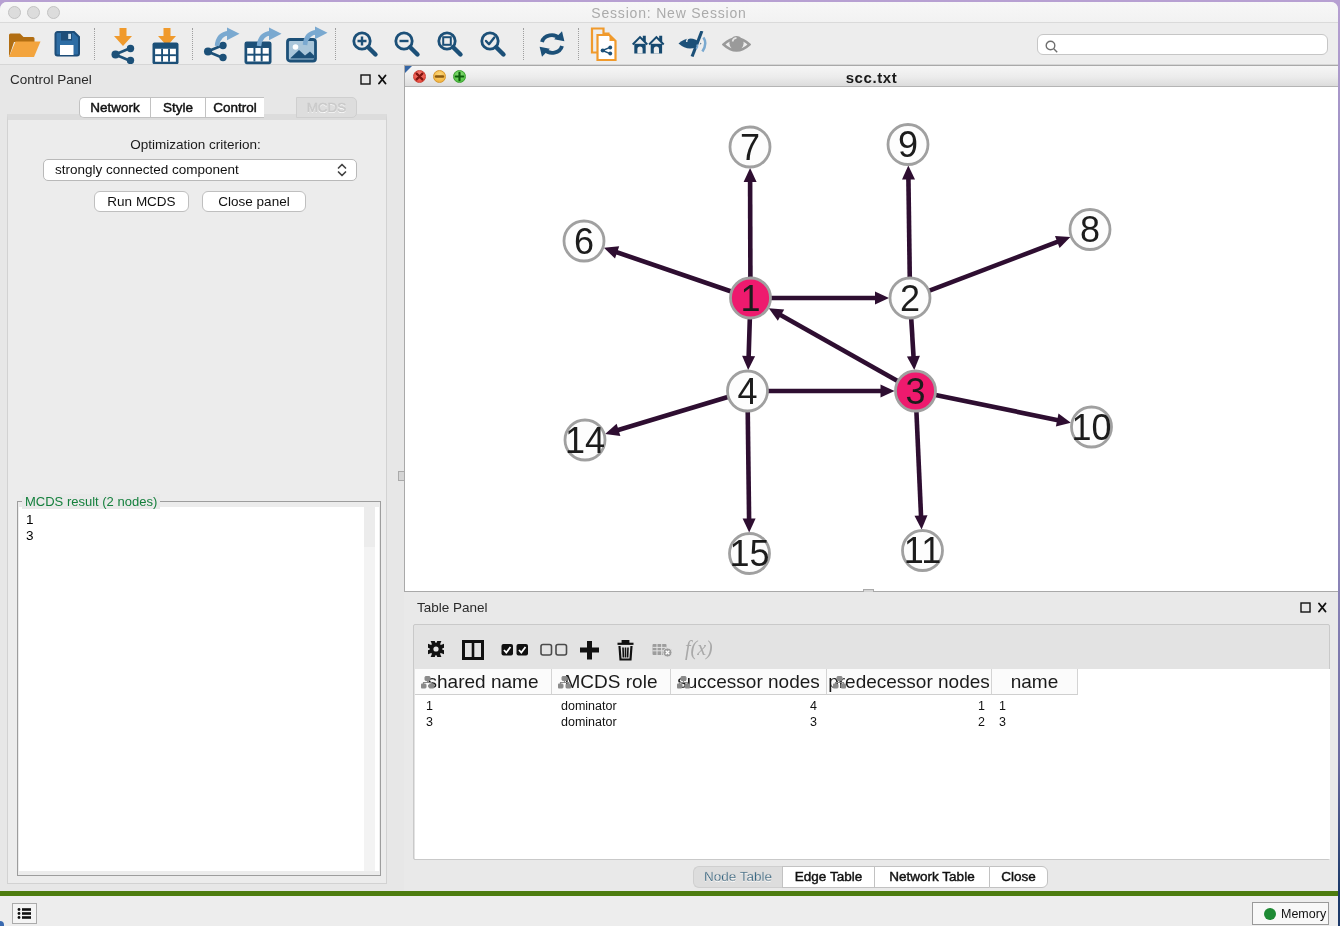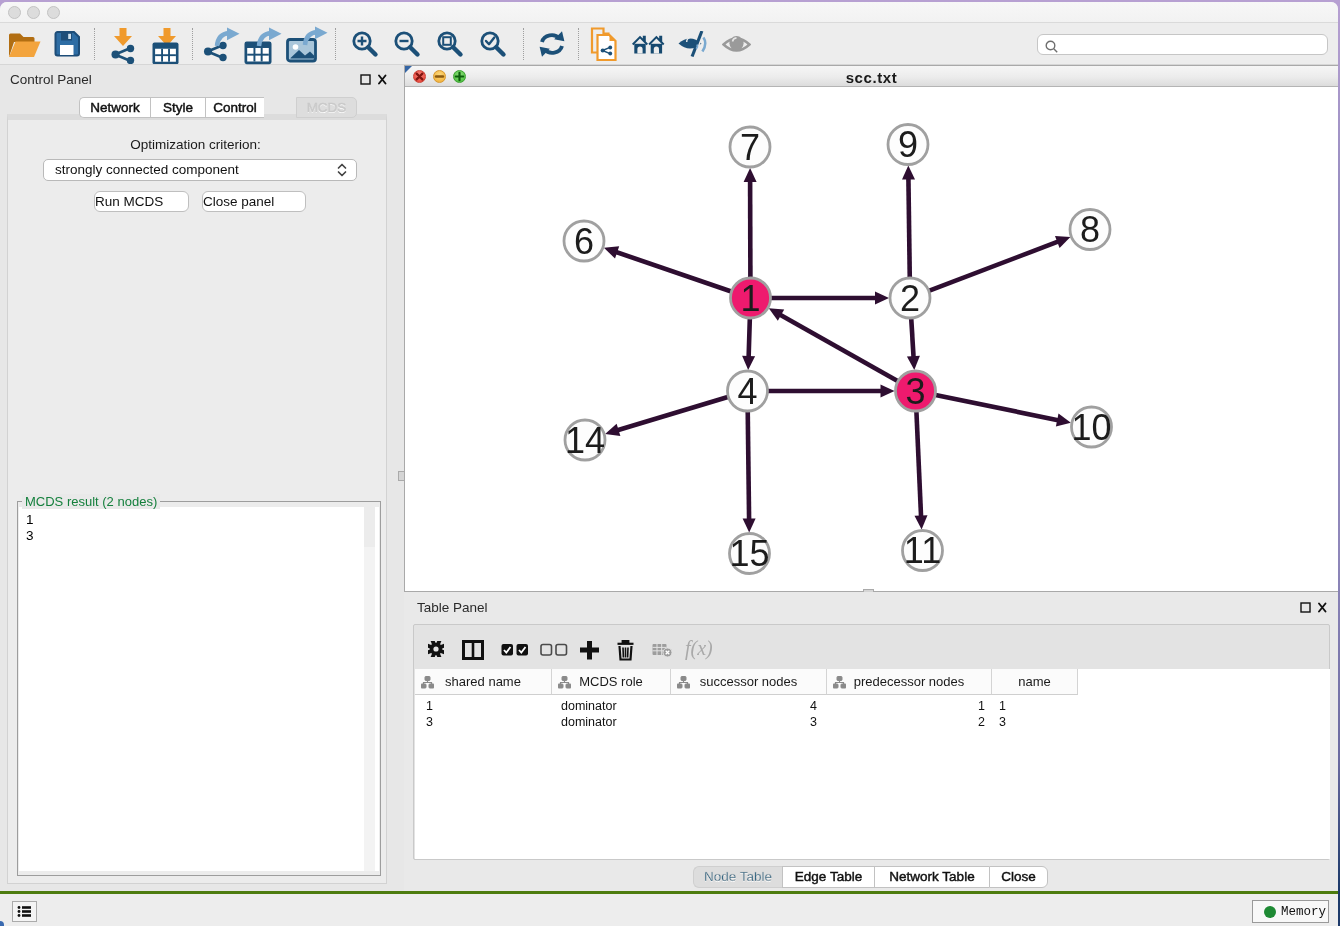--- a/index.html
+++ b/index.html
@@ -35,21 +35,21 @@
   #cp-tabs { position:absolute; left:79px; top:32px; height:21px; display:flex; }
   .cptab { -webkit-text-stroke:0.45px #111; font-size:13.5px; color:#111; background:#fff; border:1px solid #c2c2c2;
     border-right:none; height:21px; text-align:center; line-height:19px; }
   .cptab.first { border-radius:5px 0 0 5px; }
   .cptab.last { border-radius:0 5px 5px 0; border-right:1px solid #c2c2c2;margin-left:32px; }
   .cptab.sel { background:#ddd; color:#c9c9c9; -webkit-text-stroke:0.45px #c9c9c9; text-shadow:0 1px 0 #fff; border-color:#cfcfcf; }
   #opt-label { position:absolute; left:0; top:72px; width:391px; text-align:center; font-size:13.5px; color:#1a1a1a; }
   #dropdown { position:absolute; left:43px; top:94px; width:314px; height:22px; background:#fff;
     border:1px solid #b9b9b9; border-radius:5px; font-size:13.5px; color:#111; line-height:20px; padding-left:11px; }
   .btn { position:absolute; height:21px; background:#fff; border:1px solid #bfbfbf; border-radius:6px;
-    font-size:13.5px; color:#111; line-height:19px; }
+    font-size:13.5px; color:#111; text-align:center; line-height:19px; }
   #mcds-group { position:absolute; left:17px; top:436px; width:364px; height:375px;
     border:1px solid #9d9d9d; }
   #mcds-label { position:absolute; left:4px; top:-8px; background:#e9e9e9; padding:0 3px;
     font-size:13px; color:#15803d; }
   #mcds-white { position:absolute; left:1px; top:5px; width:360px; height:364px; background:#fff; }
   #mcds-scroll { position:absolute; right:4px; top:0px; width:11px; height:364px; background:#f3f3f3; }
   #mcds-thumb { position:absolute; right:0px; top:0px; width:11px; height:40px; background:#ececec; }
   
   #vdivider { position:absolute; left:391px; top:63px; width:13px; height:826px; background:#e7e7e7; }
   #vgrip { position:absolute; left:7px; top:406px; width:7px; height:10px; background:#d5d5d5;
@@ -65,47 +65,48 @@
   #corner-tri { position:absolute; left:0; top:0; width:0; height:0; z-index:5;
     border-top:7px solid #3465a4; border-right:7px solid transparent; }
   #hgrip { position:absolute; left:863px; top:587px; width:11px; height:5px; background:#d5d5d5;
     border:1px solid #aaa; }
   
   #tpanel { position:absolute; left:404px; top:590px; width:934px; height:299px; background:#e9e9e9; }
   #tp-title { position:absolute; left:13px; top:8px; font-size:13.5px; color:#2a2a2a; }
   #tp-box { position:absolute; left:9px; top:32px; width:917px; height:236px;
     background:#e3e3e3; border:1px solid #c9c9c9; border-radius:2px; }
   #tp-table { position:absolute; left:1px; top:44px; width:915px; height:190px; background:#fff; }
-  .th { position:absolute; top:0; height:26px; border-right:1px solid #d4d4d4; font-size:13px;
+  .th { position:absolute; top:0; height:26px; border-right:1px solid #d4d4d4; font-size:19px;
     color:#1a1a1a; background:#fbfbfb; border-bottom:1px solid #cfcfcf; text-align:center; line-height:25px; }
   .hicon { position:absolute; top:7px; }
   .td { position:absolute; font-size:12.5px; color:#111; height:16px; line-height:16px; }
   #btabs { position:absolute; left:289px; top:274px; height:22px; display:flex; }
   .btab { -webkit-text-stroke:0.45px #111; font-size:13.5px; color:#111; background:#fff; border:1px solid #c2c2c2; border-right:none;
     height:22px; line-height:20px; text-align:center; }
   .btab.first { border-radius:6px 0 0 6px; }
   .btab.last { border-radius:0 6px 6px 0; border-right:1px solid #c2c2c2; }
   .btab.sel { background:#ddd; color:#0c4a6e; -webkit-text-stroke:0.45px #c9c9c9; text-shadow:0 1px 0 #fff; border-color:#cfcfcf; }
   
   #statusbar { position:absolute; left:0; top:889px; width:1338px; height:35px;
-    background:#ededed; border-top:3px solid #4d7c0f;font-family:Liberation Mono, monospace; }
+    background:#ededed; border-top:5px solid #4d7c0f; }
   #memorybtn { position:absolute; right:9px; top:6px; width:77px; height:23px; background:#f8f8f8;
     border:1px solid #9a9a9a; font-size:13px; color:#111; }
   #memorybtn .dot { position:absolute; left:11px; top:5px; width:12px; height:12px; border-radius:50%; background:#1e8a34; }
   #memorybtn .lbl { position:absolute; left:28px; top:4px; font-size:12.5px; }
   #listbtn { position:absolute; left:12px; top:7px; width:25px; height:21px; background:#f4f4f4;
     border:1px solid #ababab; }
 </style>
 </head>
 <body>
 <div id="appwin">
   <div id="titlebar">
     <div class="tl-gray" style="left:8px;"></div>
     <div class="tl-gray" style="left:27px;"></div>
     <div class="tl-gray" style="left:47px;"></div>
+    <div id="title-text">Session: New Session</div>
   </div>
   <div id="toolbar">
     <svg class="ticon" style="left:8px;top:7px;" width="34" height="30" viewBox="0 0 34 30">
         <path d="M1 27 V5 a1.5 1.5 0 0 1 1.5 -1.5 H12 l3.5 3.5 H25 a1.5 1.5 0 0 1 1.5 1.5 V12 H6 Z" fill="#b26e12"></path>
         <path d="M1 27 L7.5 11.5 H32.5 L26 27 Z" fill="#f3a43d"></path>
       </svg>
     <svg class="ticon" style="left:54px;top:7px;" width="27" height="28" viewBox="0 0 27 28">
         <path d="M3.5 2 H20 L25 7 V23.5 a2 2 0 0 1 -2 2 H3.5 a2 2 0 0 1 -2 -2 V4 a2 2 0 0 1 2 -2 Z" fill="#2e6da4" stroke="#1d4d78" stroke-width="2"></path>
         <rect x="7" y="2.5" width="11" height="8" fill="#1d4d78"></rect>
         <rect x="14.2" y="3.8" width="2.8" height="5.2" fill="#cfe0ec"></rect>

